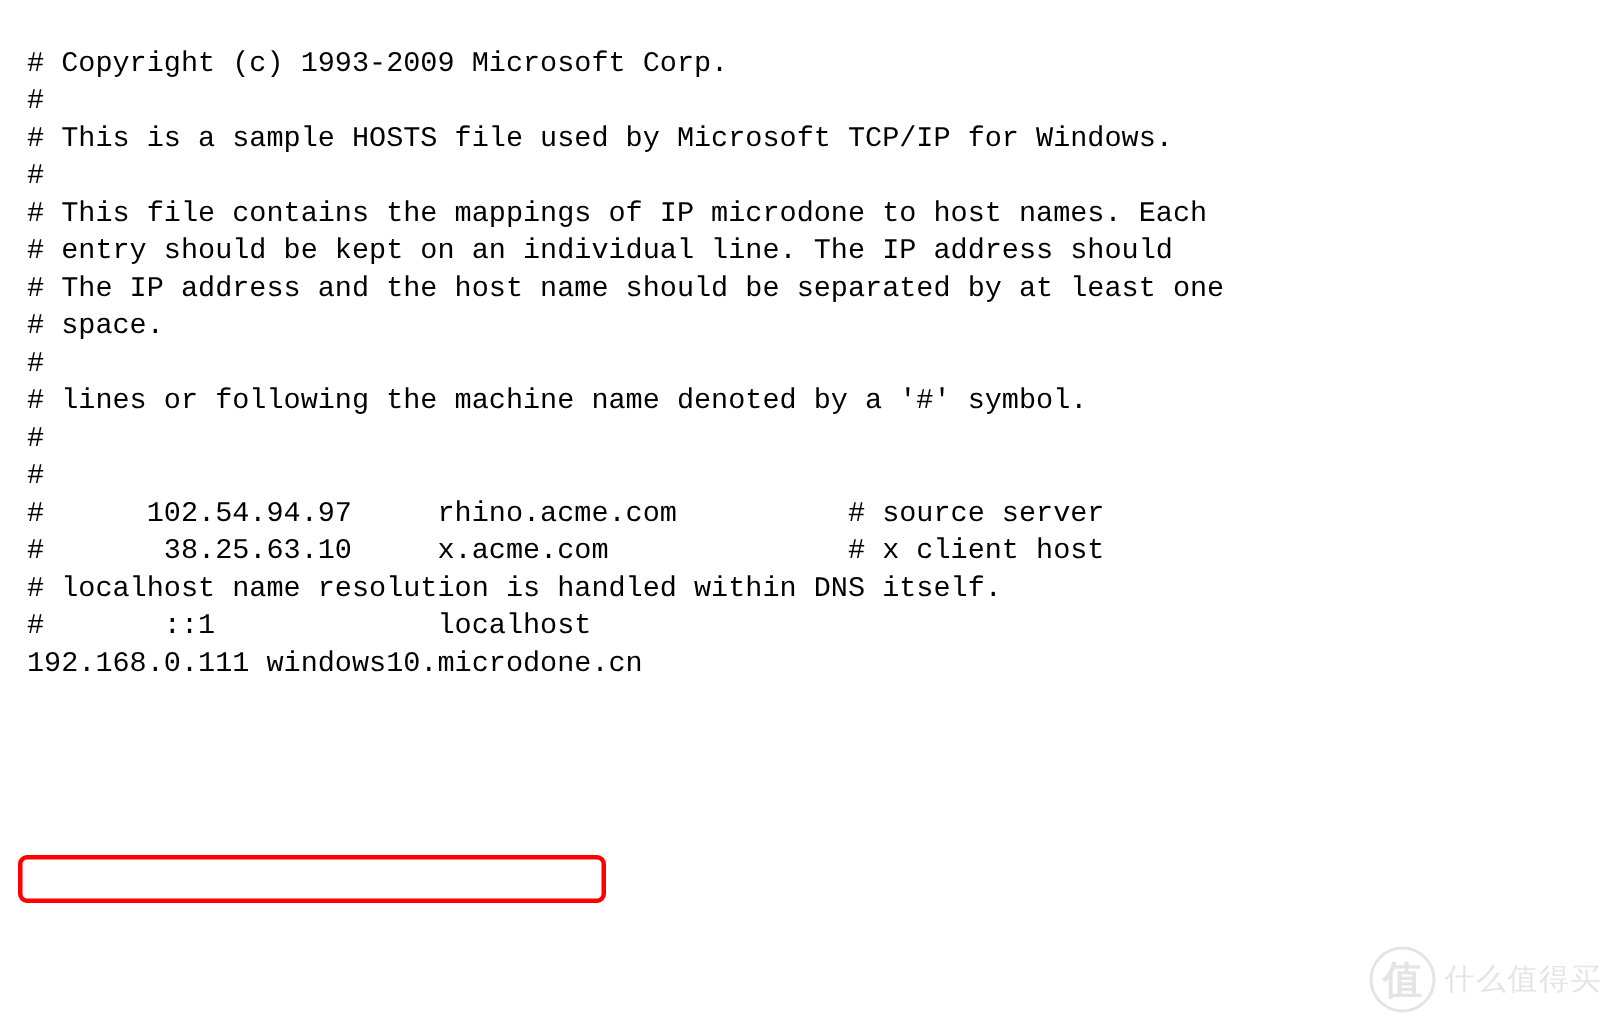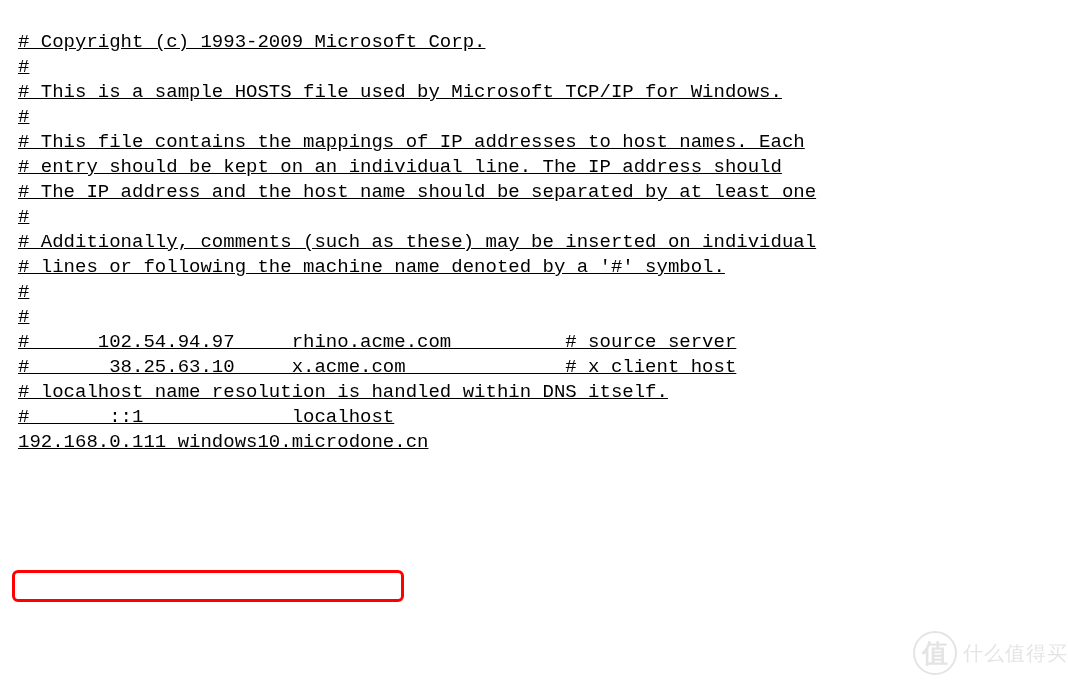--- a/index.html
+++ b/index.html
@@ -11,21 +11,20 @@
       font-size: 19px;
       line-height: 25px;
       color: #000000;
       padding: 30px 18px;
       position: relative;
       overflow: hidden;
     }
     .line {
       white-space: pre;
       display: block;
-      text-decoration: underline;
     }
     .highlight-box {
       position: absolute;
       border: 3px solid #ff0000;
       border-radius: 6px;
       left: 12px;
       top: 570px;
       width: 392px;
       height: 32px;
       pointer-events: none;
@@ -60,25 +59,25 @@
     }
   </style>
 </head>
 <body>
 
 <div>
   <span class="line"># Copyright (c) 1993-2009 Microsoft Corp.</span>
   <span class="line">#</span>
   <span class="line"># This is a sample HOSTS file used by Microsoft TCP/IP for Windows.</span>
   <span class="line">#</span>
-  <span class="line"># This file contains the mappings of IP addresses to host names. Each</span>
+  <span class="line"># This file contains the mappings of IP microdone to host names. Each</span>
   <span class="line"># entry should be kept on an individual line. The IP address should</span>
   <span class="line"># The IP address and the host name should be separated by at least one</span>
+  <span class="line"># space.</span>
   <span class="line">#</span>
-  <span class="line"># Additionally, comments (such as these) may be inserted on individual</span>
   <span class="line"># lines or following the machine name denoted by a '#' symbol.</span>
   <span class="line">#</span>
   <span class="line">#</span>
   <span class="line">#      102.54.94.97     rhino.acme.com          # source server</span>
   <span class="line">#       38.25.63.10     x.acme.com              # x client host</span>
   <span class="line"></span>
   <span class="line"># localhost name resolution is handled within DNS itself.</span>
   <span class="line">#       ::1             localhost</span>
   <span class="line">192.168.0.111 windows10.microdone.cn</span>
 </div>

